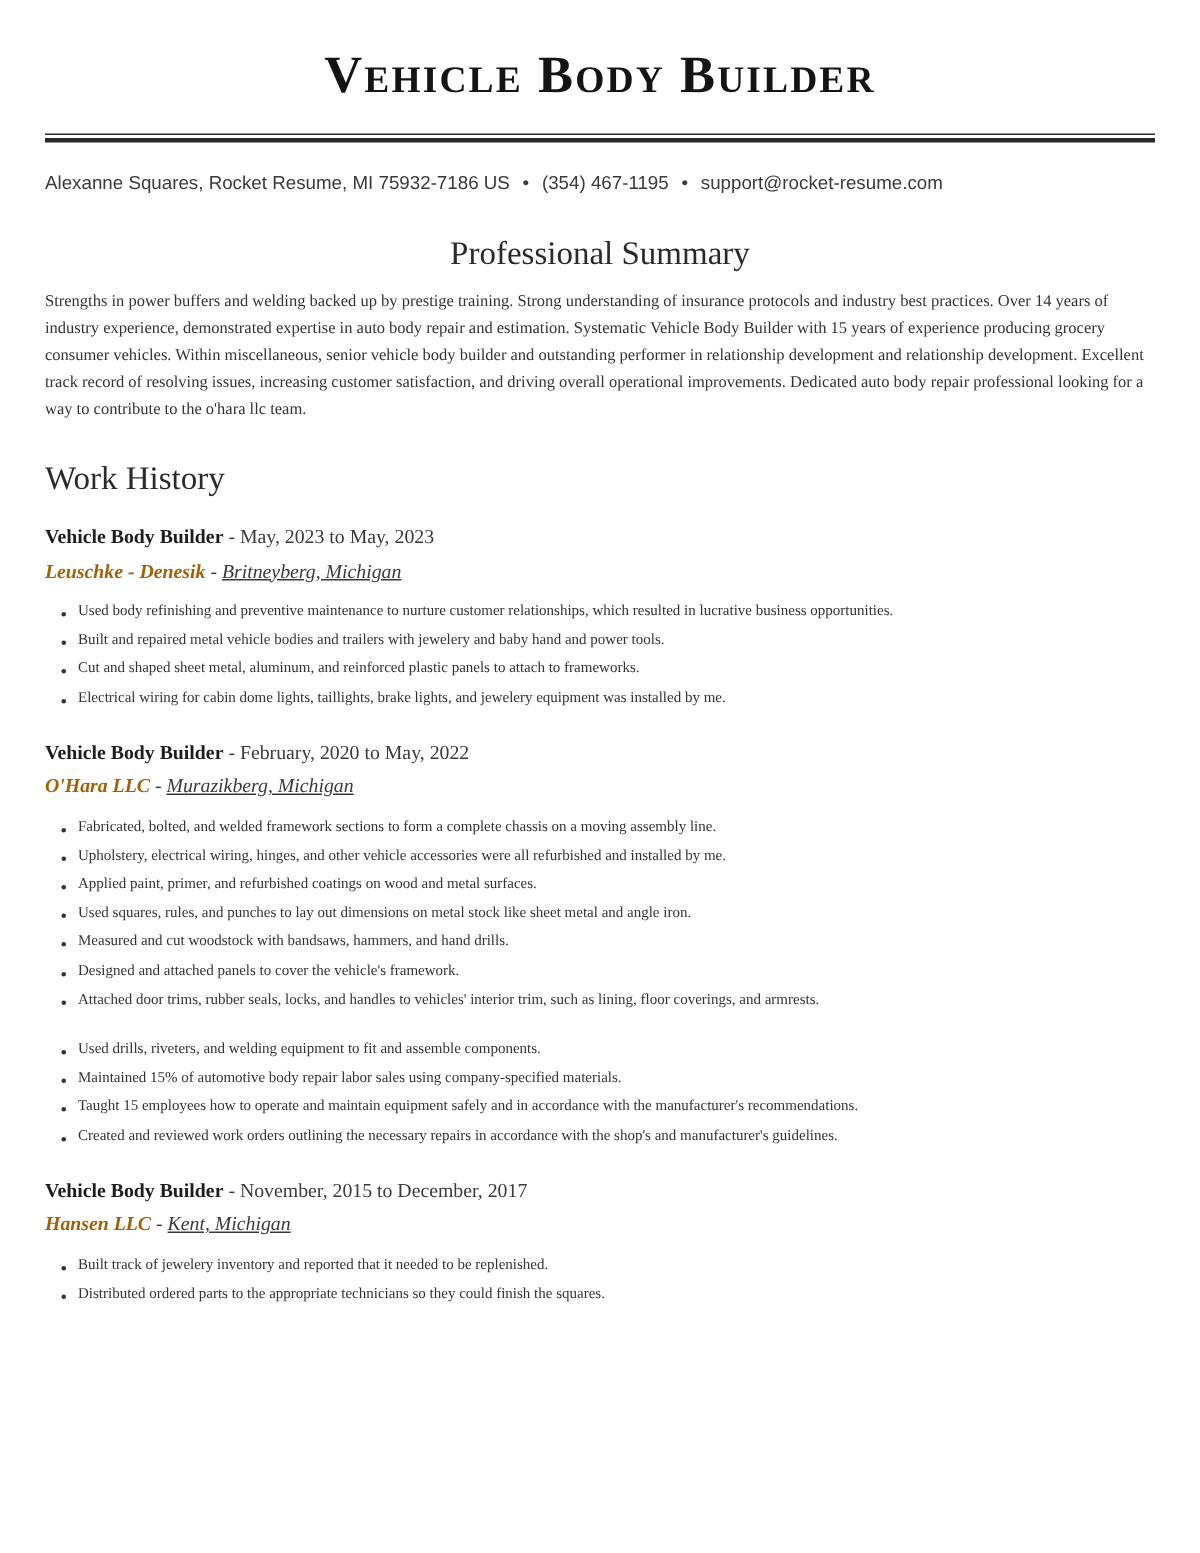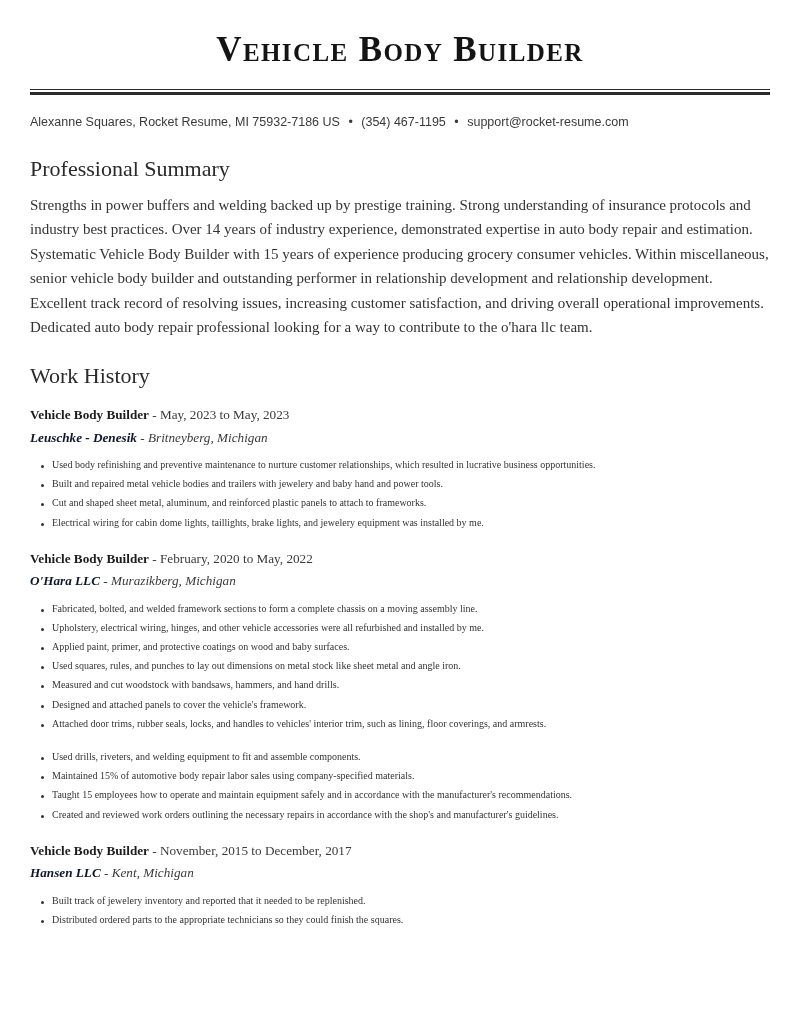--- a/index.html
+++ b/index.html
@@ -75,26 +75,26 @@
   
   .section-heading {
     font-family: "Liberation Serif", serif;
     font-weight: 400;
     font-size: 22px;
     color: #2a2a2a;
     margin: 0;
     padding: 0;
     line-height: 1.25;
   }
-  .section-professional-summary { margin-top: 24px; }
+  .section-professional-summary { margin-top: 24px; text-align: center; }
   .section-work-history        { margin-top: 22px; }
 
   
   .summary-text {
-    font-size: 15px;
+    font-size: 11px;
     line-height: 1.63;
     color: #333333;
     margin: 11px 0 0 0;
     text-align: left;
     max-width: 740px;
   }
 
   
   .job-entry { margin-top: 19px; }
   .job-entry:first-of-type { margin-top: 16px; }
@@ -112,26 +112,27 @@
 
   .company-line {
     font-size: 13.2px;
     line-height: 1.55;
     margin-top: 2px;
     color: #2e2e2e;
   }
   .company-name {
     font-weight: 700;
     font-style: italic;
-    color: #0f172a;
+    color: #a16207;
   }
   .company-location {
     font-style: italic;
     font-weight: 400;
     color: #3a3a3a;
+    text-decoration: underline;
   }
   .dash { font-weight: 400; font-style: normal; color: #3a3a3a; }
 
   .bullets {
     list-style: none;
     margin: 10px 0 0 0;
     padding: 0;
   }
   .bullets li {
     position: relative;
@@ -189,21 +190,21 @@
           <li>Cut and shaped sheet metal, aluminum, and reinforced plastic panels to attach to frameworks.</li>
           <li>Electrical wiring for cabin dome lights, taillights, brake lights, and jewelery equipment was installed by me.</li>
         </ul>
       </div>
       <div class="job-entry">
         <div class="job-line"><span class="job-title">Vehicle Body Builder</span><span class="dash"> - </span><span class="job-dates">February, 2020 to May, 2022</span></div>
         <div class="company-line"><span class="company-name">O'Hara LLC</span><span class="dash"> - </span><span class="company-location">Murazikberg, Michigan</span></div>
         <ul class="bullets">
           <li>Fabricated, bolted, and welded framework sections to form a complete chassis on a moving assembly line.</li>
           <li>Upholstery, electrical wiring, hinges, and other vehicle accessories were all refurbished and installed by me.</li>
-          <li>Applied paint, primer, and protective coatings on wood and baby surfaces.</li>
+          <li>Applied paint, primer, and refurbished coatings on wood and metal surfaces.</li>
           <li>Used squares, rules, and punches to lay out dimensions on metal stock like sheet metal and angle iron.</li>
           <li>Measured and cut woodstock with bandsaws, hammers, and hand drills.</li>
           <li>Designed and attached panels to cover the vehicle's framework.</li>
           <li>Attached door trims, rubber seals, locks, and handles to vehicles' interior trim, such as lining, floor coverings, and armrests.</li>
         </ul>
       </div>
       <div class="job-entry">
         <ul class="bullets">
           <li>Used drills, riveters, and welding equipment to fit and assemble components.</li>
           <li>Maintained 15% of automotive body repair labor sales using company-specified materials.</li>

